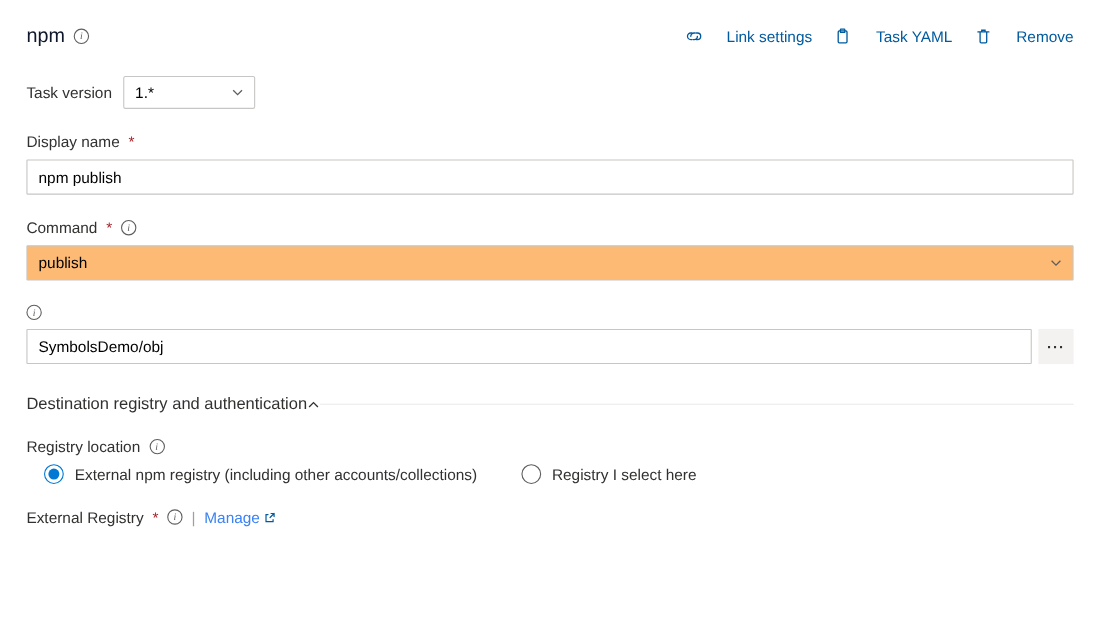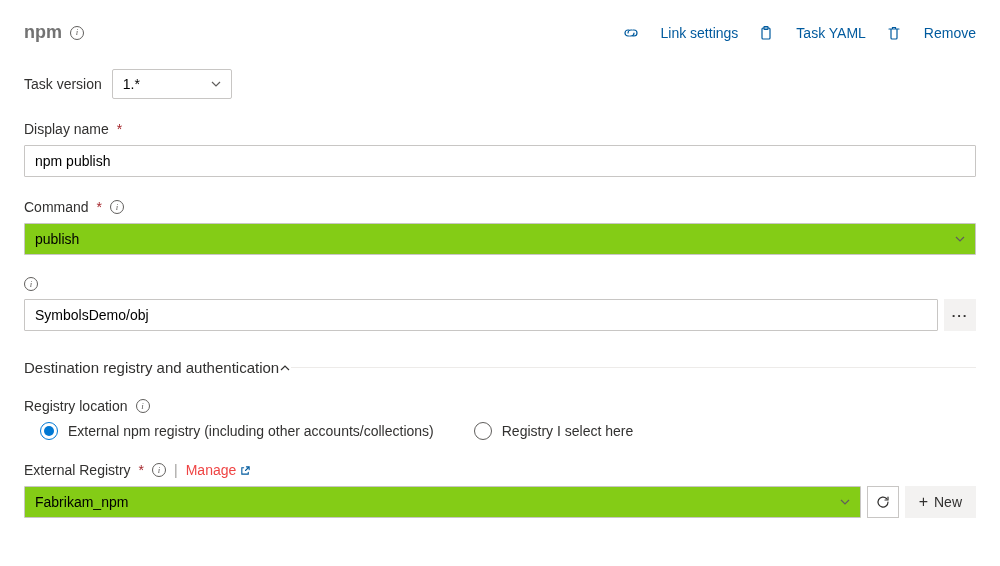--- a/index.html
+++ b/index.html
@@ -18,22 +18,22 @@
     align-items: center;
     margin-bottom: 26px;
   }
   .title-group {
     display: flex;
     align-items: center;
     gap: 8px;
   }
   .title {
     font-size: 18px;
-    font-weight: 700;
-    color: #737373;
+    font-weight: 400;
+    color: #0f172a;
   }
   .info-icon {
     width: 14px;
     height: 14px;
     border: 1px solid #605e5c;
     border-radius: 50%;
     display: inline-flex;
     align-items: center;
     justify-content: center;
     font-size: 9px;
@@ -108,21 +108,21 @@
   }
   .select-full {
     width: 100%;
     height: 32px;
     border: 1px solid #c8c6c4;
     border-radius: 1px;
     padding: 0 30px 0 10px;
     font-size: 14px;
     font-family: inherit;
     appearance: none;
-    background: #84cc16;
+    background: #fdba74;
   }
   .select-full-wrap {
     position: relative;
     flex: 1;
     min-width: 0;
   }
   .row-flex {
     display: flex;
     align-items: center;
     gap: 6px;
@@ -184,21 +184,21 @@
   .radio-circle.selected {
     border-color: #0078d4;
   }
   .radio-dot {
     width: 10px;
     height: 10px;
     border-radius: 50%;
     background: #0078d4;
   }
   .manage-link {
-    color: #ef4444;
+    color: #3b82f6;
     cursor: pointer;
     display: inline-flex;
     align-items: center;
     gap: 4px;
     font-size: 14px;
   }
   .divider-pipe {
     color: #a19f9d;
   }
   .refresh-btn {
@@ -343,32 +343,13 @@
     <span class="req">*</span>
     <span class="info-icon">i</span>
     <span class="divider-pipe">|</span>
     <span class="manage-link">
       <span>Manage</span>
       <svg width="11" height="11" viewBox="0 0 12 12">
           <path d="M4 3H2v7h7V8M6 6l4-4M7 2h3v3" stroke="#005a9e" stroke-width="1.2" fill="none" stroke-linecap="round"></path>
         </svg>
     </span>
   </div>
-  <div class="row-flex">
-    <div class="select-full-wrap">
-      <select class="select-full">
-        <option>Fabrikam_npm</option>
-      </select>
-      <svg class="select-chevron" width="12" height="12" viewBox="0 0 12 12">
-          <path d="M2 4l4 4 4-4" stroke="#605e5c" stroke-width="1.2" fill="none"></path>
-        </svg>
-    </div>
-    <button class="refresh-btn">
-      <svg width="16" height="16" viewBox="0 0 16 16">
-          <path d="M13 8a5 5 0 11-1.5-3.5M13 3v3h-3" stroke="#323130" stroke-width="1.2" fill="none" stroke-linecap="round"></path>
-        </svg>
-    </button>
-    <button class="new-btn">
-      <span class="plus">+</span>
-      <span>New</span>
-    </button>
-  </div>
 </div>
 
 </body></html>

